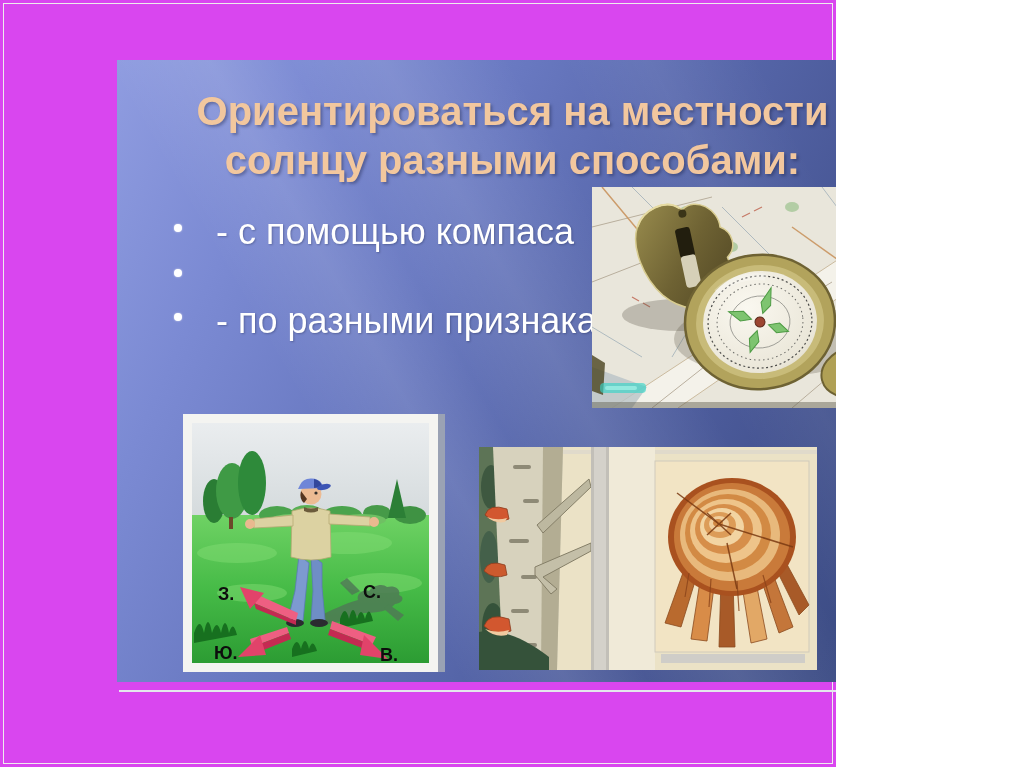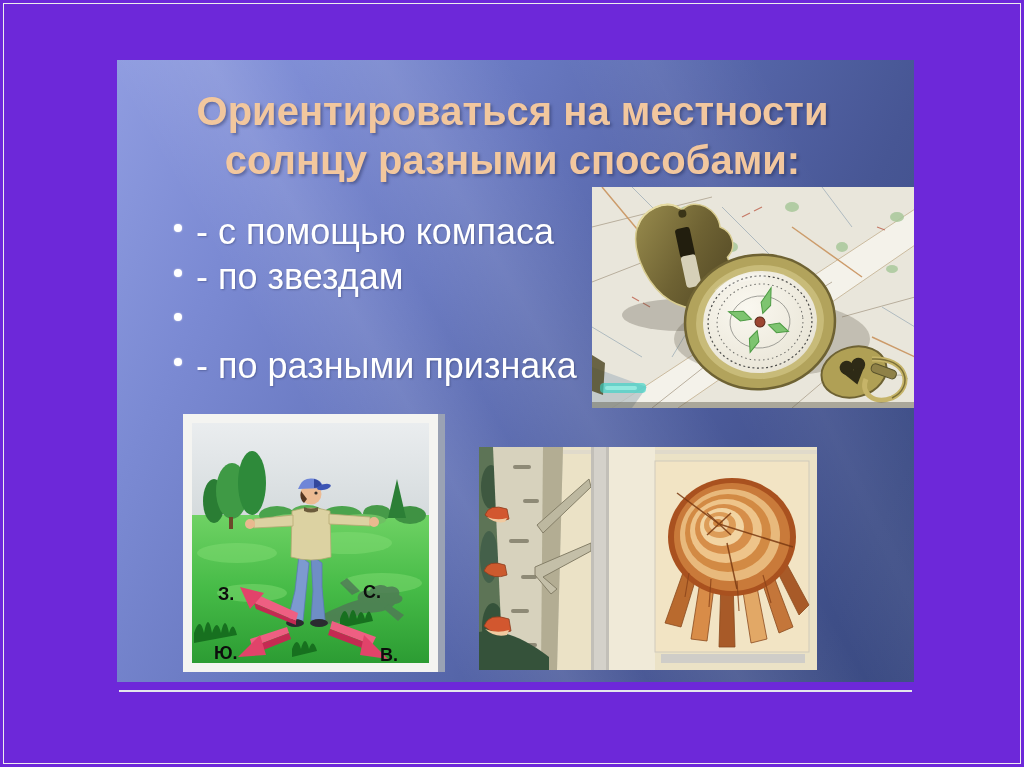--- a/index.html
+++ b/index.html
@@ -1,17 +1,17 @@
 <!DOCTYPE html>
 <html><head>
 <meta charset="utf-8">
 <style>
   * { margin:0; padding:0; box-sizing:border-box; }
   body { background:#ffffff; font-family:"Liberation Sans", sans-serif; }
-  .page { position:relative; width:1024px; height:767px; background:#6d28d9; overflow:hidden; }
+  .page { position:relative; width:836px; height:767px; background:#d946ef; overflow:hidden; }
   .frame-line { position:absolute; inset:3px; border:1px solid #ededed; pointer-events:none; }
 
   .slide {
     position:absolute; left:117px; top:60px; width:797px; height:622px;
     background: linear-gradient(115deg, #8f9ce0 0%, #7b8ad3 18%, #6878c0 38%, #5565a8 58%, #475694 75%, #3e4e87 90%, #3a4a82 100%);
     overflow:hidden;
   }
   .sheen {
     position:absolute; inset:0;
     background:
@@ -19,21 +19,21 @@
       linear-gradient(64deg, rgba(255,255,255,0) 68%, rgba(255,255,255,0.06) 76%, rgba(255,255,255,0) 86%);
     pointer-events:none;
   }
   .slide-shadow-line { position:absolute; left:119px; top:690px; width:793px; height:2px; background:#e4e7ec; }
 
   .title { position:absolute; left:0; right:6px; top:27px; text-align:center;
     font-weight:bold; font-size:40px; line-height:49px; color:#f2c79e;
     text-shadow: 2px 2px 3px rgba(20,25,60,0.35); }
 
   .bullets { position:absolute; left:57px; top:150px; list-style:none; }
-  .bullets li { display:flex; align-items:flex-start; height:44.6px; }
+  .bullets li { display:flex; align-items:flex-start; height:44.6px;gap:20px; }
   .bullet-dot { width:8px; height:8px; border-radius:50%; background:#ffffff; margin:14px 14px 0 0; flex:none;
     box-shadow:0 0 2px rgba(255,255,255,0.7); }
   .bullet-text { font-size:36px; line-height:44px; color:#ffffff; white-space:nowrap;
     text-shadow:1px 1px 2px rgba(20,25,60,0.30); }
 
   .photo { position:absolute; }
   .photo-compass { left:475px; top:127px; width:323px; height:221px; }
   .photo-boy { left:66px; top:354px; width:262px; height:258px; background:#f4f4f1;
     border-right:7px solid #9aa2b4; padding:9px; }
   .photo-stump { left:362px; top:387px; width:338px; height:223px; }
@@ -50,24 +50,20 @@
 
     <div class="title">
       <div>Ориентироваться на местности</div>
       <div>солнцу разными способами:</div>
     </div>
 
     <ul class="bullets">
       <li>
         <span class="bullet-dot"></span>
         <span class="bullet-text">- с помощью компаса</span>
-      </li>
-      <li>
-        <span class="bullet-dot"></span>
-        <span class="bullet-text">- по звездам</span>
       </li>
       <li>
         <span class="bullet-dot"></span>
       </li>
       <li>
         <span class="bullet-dot"></span>
         <span class="bullet-text">- по разными признака</span>
       </li>
     </ul>
 

